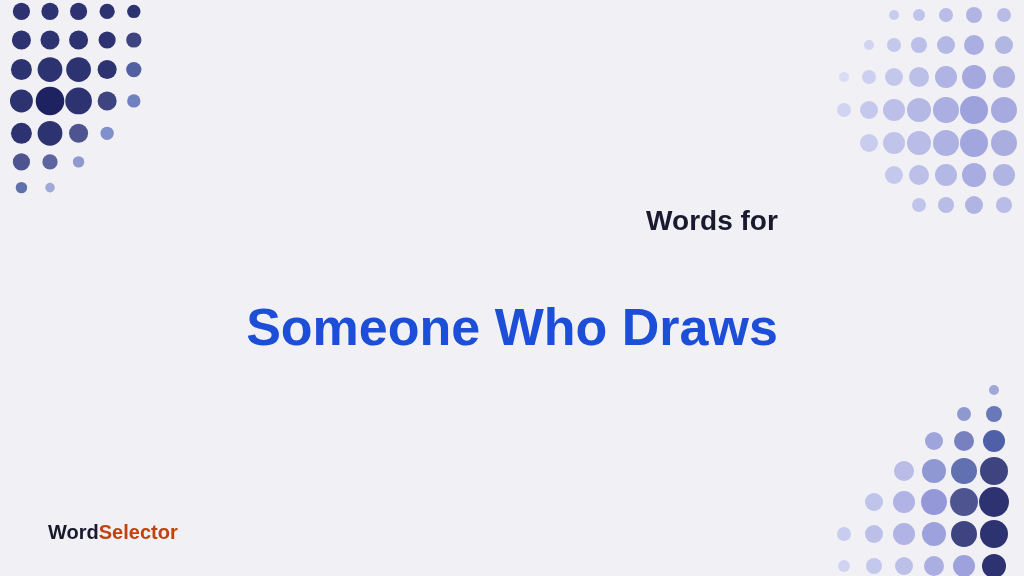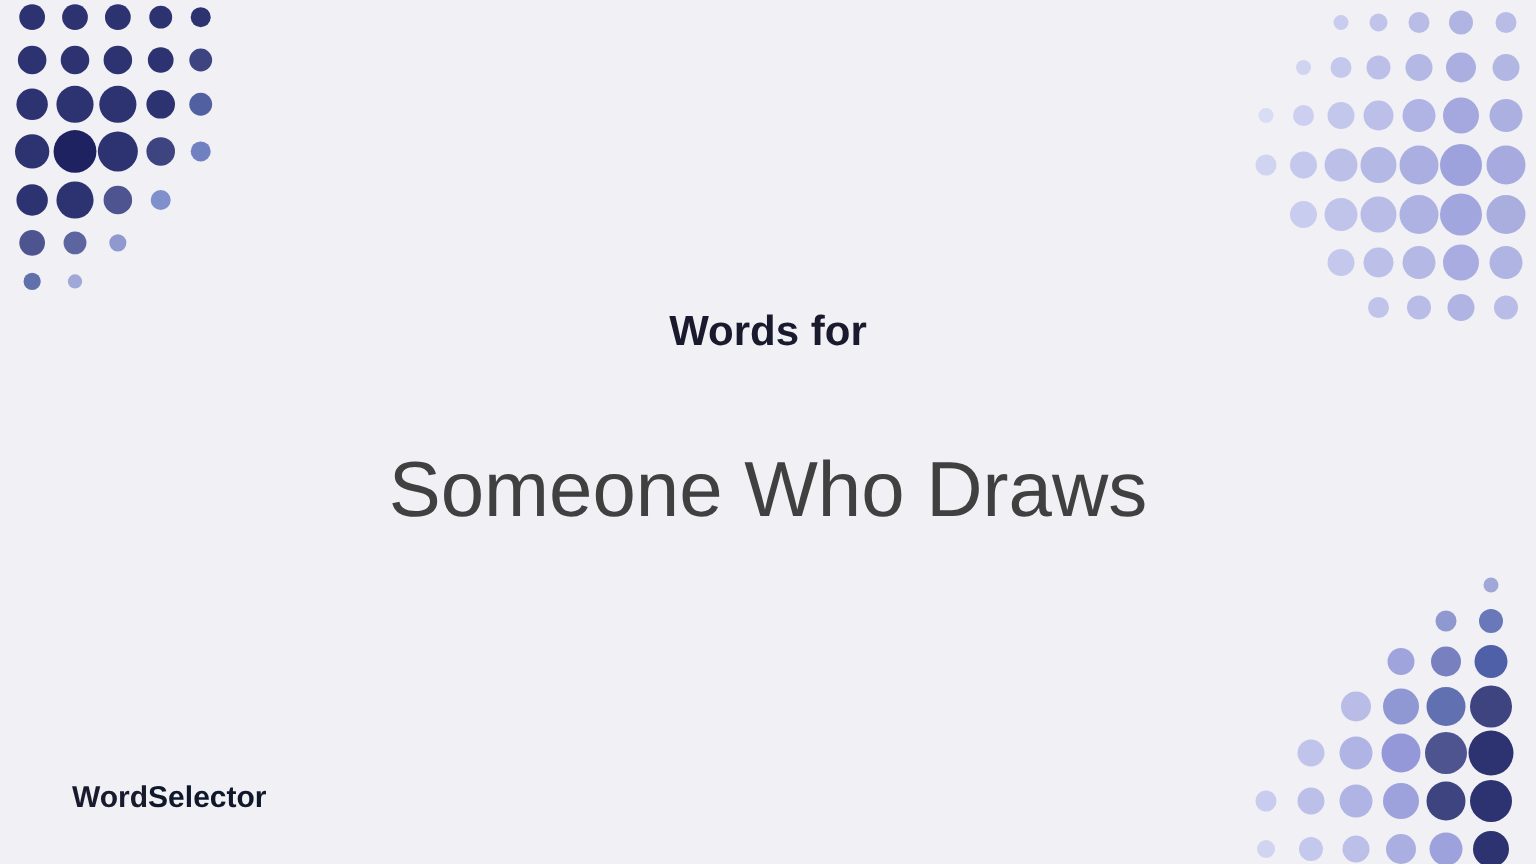--- a/index.html
+++ b/index.html
@@ -43,58 +43,58 @@
     .dots-bottom-right {
       position: absolute;
       bottom: 0;
       right: 0;
       width: 220px;
       height: 200px;
     }
 
     
     .center-text {
-      text-align: center;
+      text-align: right;
       z-index: 10;
       position: relative;
       margin-bottom: 14px;
     }
 
     .words-for {
       font-size: 28px;
       font-weight: 700;
       color: #1a1a2e;
       margin-bottom: 60px;
       display: block;
     }
 
     .main-title {
       font-size: 52px;
-      font-weight: 400;
-      color: #404040;
+      font-weight: 700;
+      color: #1d4ed8;
       display: block;
     }
 
     
     .logo {
       position: absolute;
       bottom: 32px;
       left: 48px;
       font-size: 20px;
       font-weight: 700;
       z-index: 10;
     }
 
     .logo-word {
       color: #1a1a2e;
       margin-top: 38px;
     }
 
     .logo-selector {
-      color: #0f172a;
+      color: #c2410c;
       text-align: center;
     }
   </style>
 </head>
 <body>
 
 <div class="page-container">
 
   <svg class="dots-top-left" viewBox="0 0 180 210">
 

